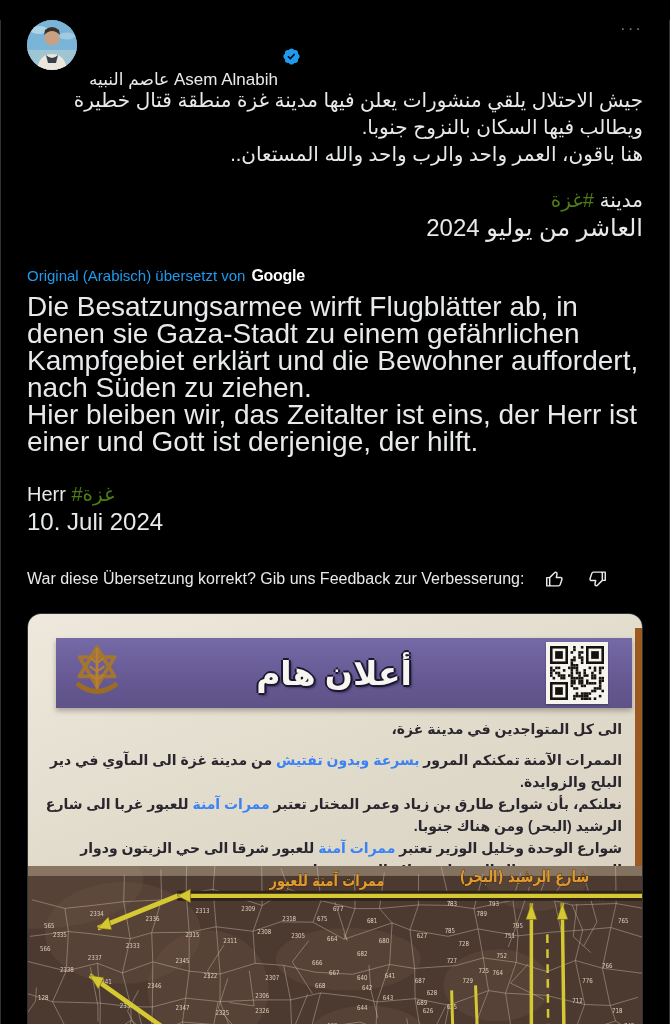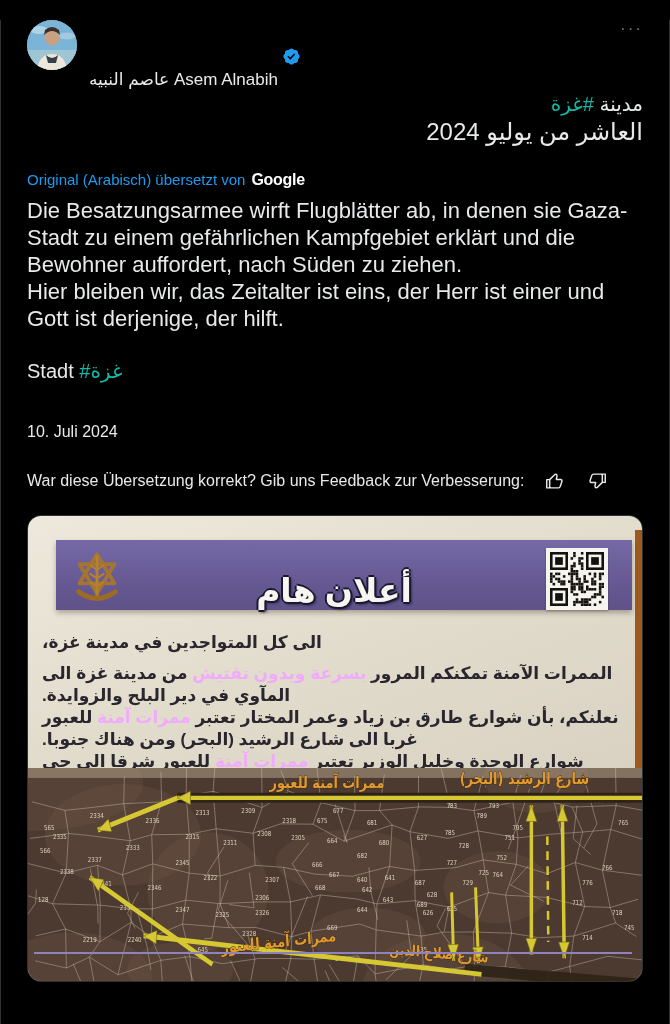--- a/index.html
+++ b/index.html
@@ -20,65 +20,65 @@
   .id-block { margin-left:12px; padding-top:2px; }
   .name-row { display:flex; align-items:center; gap:4px; }
   .name { font-size:17px; font-weight:normal; color:#e7e9ea; line-height:21px; cursor:pointer;margin-top:47px; }
   .badge { width:19px; height:19px; display:inline-block; }
   .handle { font-size:16px; color:#71767b; line-height:21px; margin-top:2px; }
   .more-btn { position:absolute; right:0; top:4px; color:#71767b; font-size:17px; letter-spacing:2px; cursor:pointer; line-height:10px; }
   
   .tweet-ar { direction:rtl; text-align:right; font-size:20px; line-height:27px; margin-top:15px; }
   .tweet-ar p { margin:0; }
   .tag-line-ar { direction:rtl; text-align:right; font-size:20px; line-height:27px; margin-top:19px; }
-  .hashtag { color:#14b8a6; cursor:pointer; }
+  .hashtag { color:#4d7c0f; cursor:pointer; }
   .date-ar { direction:rtl; text-align:right; font-size:24px; line-height:27px; }
   
   .trans-header { margin-top:25px; font-size:15px; line-height:20px; display:flex; align-items:flex-start; gap:6px; }
   .trans-link { color:#1d9bf0; cursor:pointer; }
   .google-logo { color:#fff; font-weight:bold; font-size:16px; letter-spacing:-0.3px; }
-  .german { margin-top:7px; font-size:22px; line-height:27px; }
+  .german { margin-top:7px; font-size:28px; line-height:27px; }
   .german p { margin:0; }
   .stadt-line { margin-top:26px; font-size:20px; line-height:27px; }
-  .date-de { font-size:16px; line-height:27px;margin-top:33px; }
-  .feedback { margin-top:25px; display:flex; align-items:center; gap:20px; font-size:16px; line-height:22px; color:#e7e9ea; }
+  .date-de { font-size:24px; line-height:27px; }
+  .feedback { margin-top:33px; display:flex; align-items:center; gap:20px; font-size:16px; line-height:22px; color:#e7e9ea; }
   .thumb { width:22px; height:22px; cursor:pointer; flex:0 0 22px; }
   .thumb svg { width:100%; height:100%; }
   
   .card {
     margin-top:23px; width:616px; height:467px; border-radius:14px;
     position:relative; overflow:hidden; background:#231d16; cursor:pointer;
     border:1px solid #2f3336;
   }
   .paper {
     position:absolute; inset:0;
     background:linear-gradient(160deg,#efe9dd 0%,#e2dccd 35%,#d9d2c2 70%,#cfc7b6 100%);
   }
   .edge-right { position:absolute; top:14px; bottom:8px; right:0; width:7px; background:#9c5a20; }
   .stripe-purple2 { position:absolute; left:6px; right:10px; bottom:27px; height:2px; background:#8d84bd; }
   .banner {
     position:absolute; top:24px; left:28px; right:10px; height:70px;
     background:linear-gradient(180deg,#756aa6,#675a95 55%,#5e5288);
     box-shadow:0 3px 5px rgba(60,50,40,.35);
-    display:flex; align-items:flex-end;
+    display:flex; align-items:center;
   }
   .emblem { width:50px; height:60px; margin-left:16px; flex:0 0 50px; }
   .flyer-title {
     flex:1; text-align:center; color:#f7f5f0; font-weight:bold; font-size:33px;
     direction:rtl;
     text-shadow:-2px 0 0 #1c1730, 2px 0 0 #1c1730, 0 -2px 0 #1c1730, 0 2px 0 #1c1730, 2px 2px 3px #1c1730;
   }
   .qr-panel { width:62px; height:62px; background:#f6f4ee; margin-right:24px; flex:0 0 62px; display:flex; align-items:center; justify-content:center; box-shadow:0 1px 2px rgba(0,0,0,.3); }
   .qr-panel svg { width:54px; height:54px; }
   .flyer-body {
-    position:absolute; top:116px; right:20px; left:14px;
-    direction:rtl; text-align:left;
-    color:#29262e; font-size:17px; line-height:22px; font-weight:bold;
-  }
-  .flyer-body .red { color:#f0abfc; }
+    position:absolute; top:104px; right:20px; left:14px;
+    direction:rtl; text-align:right;
+    color:#29262e; font-size:14px; line-height:22px; font-weight:bold;
+  }
+  .flyer-body .red { color:#3b82f6; }
   .flyer-body p.gap { margin-bottom:9px; }
   .signature {
     position:absolute; top:227px; left:170px;
     direction:rtl; color:#8b5cf6; font-size:12px; font-weight:bold;margin-top:34px;
   }
   .map-wrap { position:absolute; left:0; right:0; top:252px; height:230px; }
   .map-wrap svg { width:100%; height:100%; display:block; }
 </style>
 </head>
 <body>
@@ -104,36 +104,40 @@
         <span class="badge">
           <svg viewBox="0 0 24 24" width="19" height="19">
             <path fill="#1d9bf0" d="M22.25 12c0-1.43-.88-2.67-2.19-3.34.46-1.39.2-2.9-.81-3.91s-2.52-1.27-3.91-.81c-.66-1.31-1.91-2.19-3.34-2.19s-2.67.88-3.33 2.19c-1.4-.46-2.91-.2-3.92.81s-1.26 2.52-.8 3.91c-1.31.67-2.2 1.91-2.2 3.34s.89 2.67 2.2 3.34c-.46 1.39-.21 2.9.8 3.91s2.52 1.26 3.91.81c.67 1.31 1.91 2.19 3.34 2.19s2.68-.88 3.34-2.19c1.39.45 2.9.2 3.91-.81s1.27-2.52.81-3.91c1.31-.67 2.19-1.91 2.19-3.34zm-11.71 4.2L6.8 12.46l1.41-1.42 2.26 2.26 4.8-5.23 1.47 1.36-6.2 6.77z"></path>
           </svg>
         </span>
       </div>
     </div>
     <div class="more-btn">···</div>
   </div>
 
+  <div class="tweet-ar">
+    <p>جيش الاحتلال يلقي منشورات يعلن فيها مدينة غزة منطقة قتال خطيرة ويطالب فيها السكان بالنزوح جنوبا.</p>
+    <p>هنا باقون، العمر واحد والرب واحد والله المستعان..</p>
+  </div>
   <div class="tag-line-ar">
     <span>مدينة </span><span class="hashtag">#غزة</span>
   </div>
   <div class="date-ar">العاشر من يوليو 2024</div>
 
   <div class="trans-header">
     <span class="trans-link">Original (Arabisch) übersetzt von</span>
     <span class="google-logo">Google</span>
   </div>
 
   <div class="german">
     <p>Die Besatzungsarmee wirft Flugblätter ab, in denen sie Gaza-Stadt zu einem gefährlichen Kampfgebiet erklärt und die Bewohner auffordert, nach Süden zu ziehen.</p>
     <p>Hier bleiben wir, das Zeitalter ist eins, der Herr ist einer und Gott ist derjenige, der hilft.</p>
   </div>
   <div class="stadt-line">
-    <span>Stadt </span><span class="hashtag">#غزة</span>
+    <span>Herr </span><span class="hashtag">#غزة</span>
   </div>
   <div class="date-de">10. Juli 2024</div>
 
   <div class="feedback">
     <span>War diese Übersetzung korrekt? Gib uns Feedback zur Verbesserung:</span>
     <span class="thumb">
       <svg viewBox="0 0 24 24" fill="none" stroke="#e7e9ea" stroke-width="1.6" stroke-linejoin="round" stroke-linecap="round">
         <path d="M3 10.5h3.2v9H3zM6.2 18.6l1 .9h8.6c.9 0 1.6-.55 1.85-1.35l1.9-5.7c.35-1.1-.45-2.2-1.6-2.2h-4.5l.75-3.6c.2-.9-.35-1.75-1.2-1.95-.55-.1-1.1.1-1.45.55l-5.35 5.25"></path>
       </svg>
     </span>

